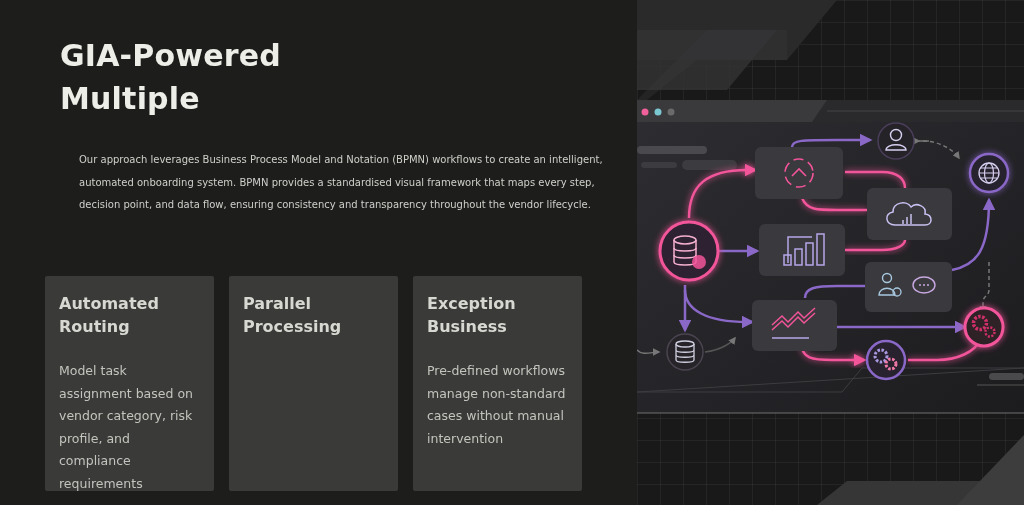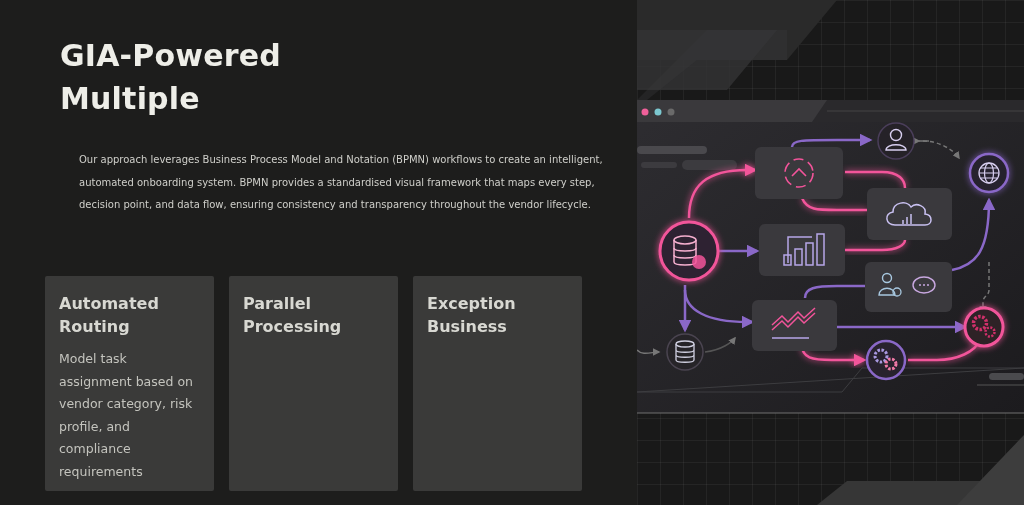--- a/index.html
+++ b/index.html
@@ -5,21 +5,21 @@
   * { box-sizing: border-box; margin: 0; padding: 0; }
   html, body { width: 1024px; height: 505px; overflow: hidden; background: #1d1d1c; }
   body { position: relative; font-family: "DejaVu Sans", "Liberation Sans", sans-serif; color: #e8e8e2; }
 
   .left { position: absolute; left: 0; top: 0; width: 636px; height: 505px; background: #1d1d1c; }
   .title { position: absolute; left: 32px; top: 34px; font-size: 30px; font-weight: bold; line-height: 43px; color: #eeeee8; letter-spacing: 0.2px; margin-left: 28px; }
   .intro { position: absolute; left: 45px; top: 149px; width: 540px; font-size: 10px; line-height: 22.5px; color: #cfcfca; margin-left: 34px; }
 
   .cards { position: absolute; left: 45px; top: 276px; display: flex; gap: 15px; }
   .card { width: 169px; height: 215px; background: #3a3a39; border-radius: 2px; padding: 16px 14px 0 14px; }
-  .card-title { font-size: 16px; font-weight: bold; line-height: 23px; color: #d8d8d2; margin-bottom: 10px; }
+  .card-title { font-size: 16px; font-weight: bold; line-height: 23px; color: #d8d8d2; margin-bottom: 22px; }
   .card-body { font-size: 12.5px; line-height: 22.5px; color: #c4c4be; }
 
   .right { position: absolute; left: 637px; top: 0; width: 387px; height: 505px; background: #191919; overflow: hidden; }
   .grid { position: absolute; inset: 0;
     background-image:
       linear-gradient(rgba(255,255,255,0.05) 1px, transparent 1px),
       linear-gradient(90deg, rgba(255,255,255,0.05) 1px, transparent 1px);
     background-size: 23px 22px; }
   .art { position: absolute; left: 0; top: 0; }
 </style>
@@ -36,20 +36,21 @@
   <div class="cards">
     <div class="card">
       <div class="card-title">Automated Routing</div>
       <div class="card-body">Model task assignment based on vendor category, risk profile, and compliance requirements</div>
     </div>
     <div class="card">
       <div class="card-title">Parallel Processing</div>
     </div>
     <div class="card">
       <div class="card-title">Exception Business</div>
+      <div class="card-body">Pre-defined workflows manage non-standard cases without manual intervention</div>
     </div>
   </div>
 </div>
 
 <div class="right">
   <div class="grid"></div>
   <svg class="art" width="387" height="505" viewBox="0 0 387 505">
     <defs>
       <filter id="glow" x="-50%" y="-50%" width="200%" height="200%">
         <feGaussianBlur stdDeviation="3" result="b"></feGaussianBlur>

